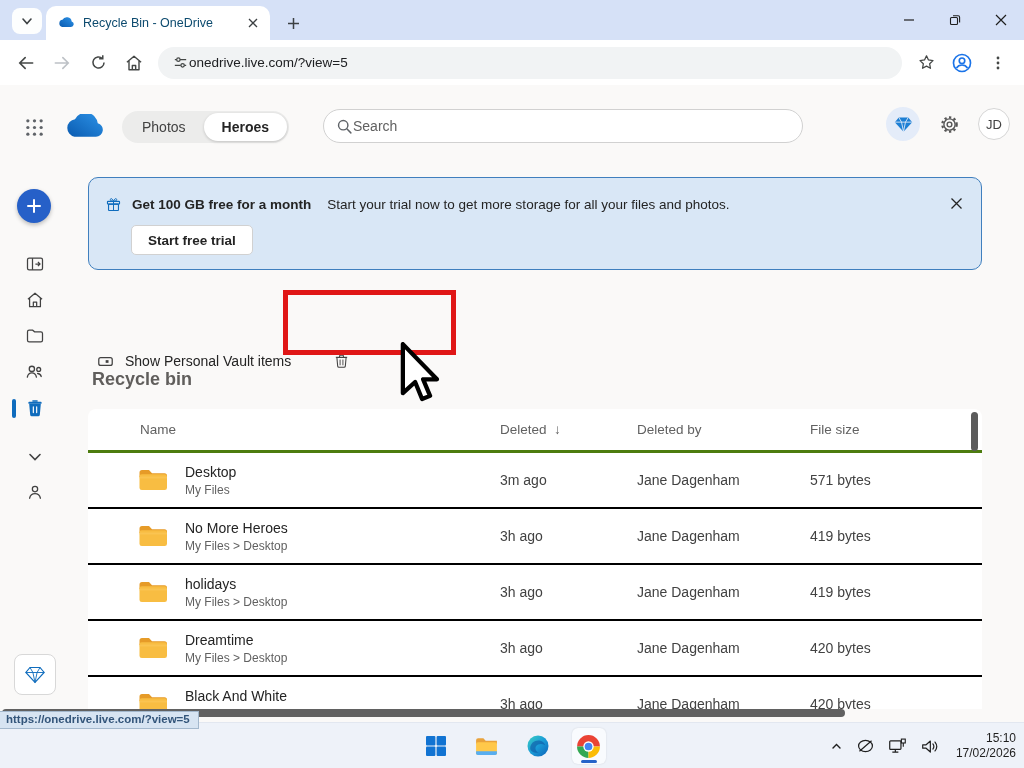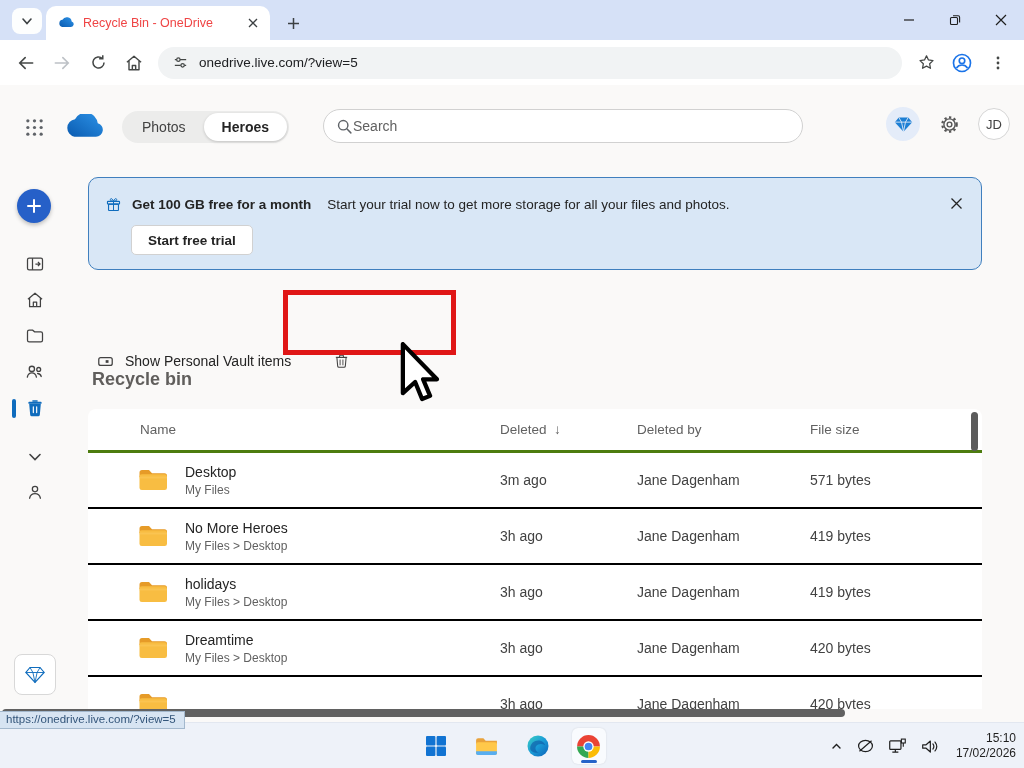--- a/index.html
+++ b/index.html
@@ -4,29 +4,29 @@
 <style>
   * { margin:0; padding:0; box-sizing:border-box; }
   html,body { width:1024px; height:768px; }
   body { font-family:"Liberation Sans", sans-serif; overflow:hidden; }
   .screen { position:relative; width:1024px; height:768px; background:#faf9f8; overflow:hidden; }
 
   
   .tabstrip { position:absolute; left:0; top:0; width:1024px; height:40px; background:#d6e1f7; }
   .tabsearch { position:absolute; left:12px; top:8px; width:30px; height:26px; background:#fdfefe; border-radius:8px; display:flex; align-items:center; justify-content:center; }
   .tab { position:absolute; left:46px; top:6px; width:224px; height:34px; background:#fff; border-radius:10px 10px 0 0; display:flex; align-items:center; padding:0 8px 0 12px; }
-  .tab-title { flex:1; font-size:12.5px; color:#ef4444; white-space:nowrap; overflow:hidden; margin-left:8px; }
+  .tab-title { flex:1; font-size:12.5px; color:#0c4a6e; white-space:nowrap; overflow:hidden; margin-left:8px; }
   .tab-close { width:18px; height:18px; display:flex; align-items:center; justify-content:center; border-radius:50%; }
   .newtab { position:absolute; left:280px; top:10px; width:26px; height:26px; display:flex; align-items:center; justify-content:center; border-radius:50%; }
   .wincontrols { position:absolute; right:0; top:0; height:40px; display:flex; }
   .winbtn { width:46px; height:40px; display:flex; align-items:center; justify-content:center; }
   .toolbar { position:absolute; left:0; top:40px; width:1024px; height:45px; background:#fff; display:flex; align-items:center; padding:0 8px; }
   .navbtn { width:32px; height:32px; border-radius:50%; display:flex; align-items:center; justify-content:center; margin:0 2px; }
   .omnibox { flex:1; height:32px; background:#f1f3f4; border-radius:16px; display:flex; align-items:center; padding:0 14px; margin:0 6px; }
-  .omni-url { font-size:13.5px; color:#202124; margin-left:10px; }
+  .omni-url { font-size:13.5px; color:#202124; }
 
   
   .app { position:absolute; left:0; top:94px; width:1024px; height:637px; background:#faf9f8; }
   .od-header { position:absolute; left:0; top:0; width:1024px; height:66px; display:flex; align-items:center; }
   .waffle { width:36px; height:36px; margin-left:16px; display:flex; align-items:center; justify-content:center; border-radius:4px; }
   .od-logo { margin-left:12px; display:flex; align-items:center; }
   .view-toggle { margin-left:16px; background:#ececeb; border-radius:16px; height:32px; display:flex; align-items:center; padding:2px; }
   .vt-item { padding:0 18px; font-size:14px; color:#424242; height:28px; display:flex; align-items:center; border-radius:14px; }
   .vt-item.active { background:#fff; color:#242424; font-weight:bold; box-shadow:0 1px 3px rgba(0,0,0,.18); }
   .searchbar { position:absolute; left:323px; top:15px; width:480px; height:34px; background:#fff; border:1px solid #d1d1d1; border-radius:17px; display:flex; align-items:center; padding:0 12px; }
@@ -64,21 +64,21 @@
   .thead > div { font-size:13.5px; color:#616161; }
   .th-name { padding-left:52px; }
   .trow { display:grid; grid-template-columns:412px 137px 173px 172px; height:56px; align-items:center; border-bottom:2px solid #000000; }
   .cell-name { display:flex; align-items:center; padding-left:50px; }
   .name-text { margin-left:17px; }
   .fname { font-size:14px; color:#242424; }
   .fpath { font-size:12px; color:#616161; margin-top:3px; }
   .cell { font-size:14px; color:#424242; }
   .vscroll { position:absolute; right:4px; top:3px; width:7px; height:39px; background:#5b5b5b; border-radius:4px; z-index:5; }
   .hscroll { position:absolute; left:2px; top:615px; width:843px; height:8px; background:#616161; border-radius:4px; }
-  .statuslink { position:absolute; left:0; top:617px; height:18px; background:#d7e4f2; border:1px solid #a3b8cd; border-left:none; padding:1px 8px 0 6px; font-size:11.5px; color:#33557a; z-index:10; white-space:nowrap; }
+  .statuslink { position:absolute; left:0; top:617px; height:18px; background:#d7e4f2; border:1px solid #a3b8cd; border-left:none; padding:1px 8px 0 6px; font-size:11.5px; color:#33557a; z-index:10; white-space:nowrap;font-weight:bold; }
 
   
   .taskbar { position:absolute; left:0; top:722px; width:1024px; height:54px; background:#eef2f9; border-top:1px solid #e2e7f0; }
   .tb-center { position:absolute; left:0; top:0; width:1024px; height:46px; display:flex; align-items:center; justify-content:center; gap:17px; }
   .tb-icon { width:34px; height:36px; display:flex; align-items:center; justify-content:center; border-radius:6px; position:relative; }
   .tb-icon.active { background:#f9fbfe; box-shadow:0 0 2px rgba(0,0,0,.12); }
   .tb-underline { position:absolute; bottom:1px; left:9px; width:16px; height:3px; border-radius:2px; background:#2563c9; }
   .tray { position:absolute; right:8px; top:0; height:46px; display:flex; align-items:center; gap:13px; }
   .clock { text-align:right; font-size:12px; color:#1f1f1f; line-height:15px; margin-left:4px; }
   svg { display:block; }
@@ -446,20 +446,24 @@
 
     <div class="trow">
       <div class="cell-name">
         <span>
           <svg width="30" height="24" viewBox="0 0 30 24">
                   <path d="M1.5 4.5A2.5 2.5 0 0 1 4 2h7l3 3.2h12.5A2.5 2.5 0 0 1 29 7.7V9H1.5z" fill="#e69b28"></path>
                   <rect x="1.5" y="6.2" width="27.5" height="15.8" rx="2.3" fill="#f8bd42"></rect>
                   <path d="M1.5 8.5h27.5v2H1.5z" fill="#fbc85c" opacity="0.6"></path>
                 </svg>
         </span>
+        <span class="name-text">
+          <div class="fname">Black And White</div>
+          <div class="fpath">My Files &gt; Desktop</div>
+        </span>
       </div>
       <div class="cell">3h ago</div>
       <div class="cell">Jane Dagenham</div>
       <div class="cell">420 bytes</div>
     </div>
   </div>
     <div class="vscroll"></div>
   </div>
 
   <div class="hscroll"></div>

